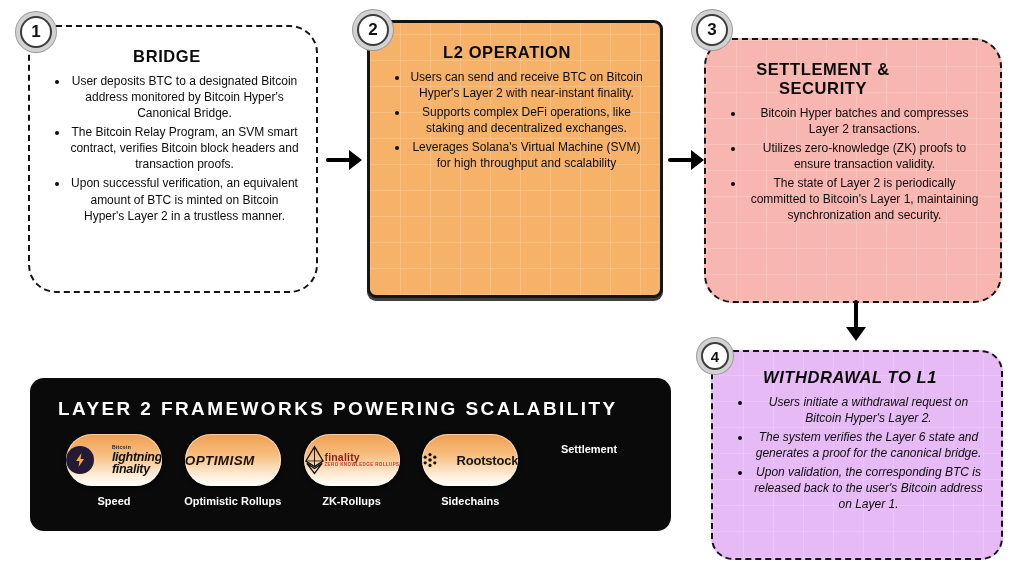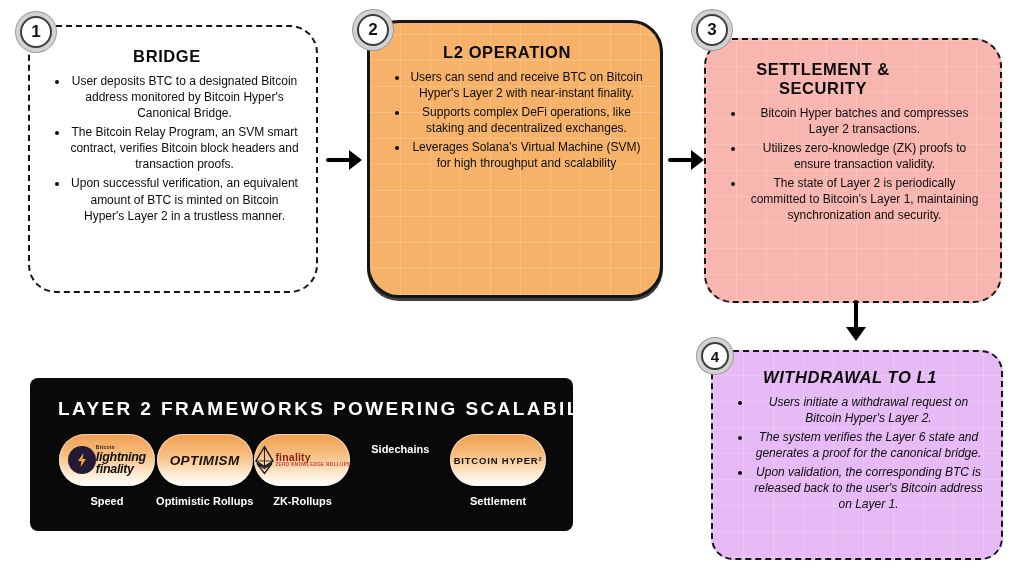--- a/index.html
+++ b/index.html
@@ -14,21 +14,21 @@
   }
   .card.dashed { border:2px dashed #141414; }
   .card.solid  { border:3px solid #141414; box-shadow:0 3px 0 rgba(0,0,0,.75); }
   .card .grid-tex {
     position:absolute; inset:0; border-radius:24px; pointer-events:none; opacity:.5;
     background-image:
       repeating-linear-gradient(0deg, rgba(255,255,255,.35) 0 1px, transparent 1px 26px),
       repeating-linear-gradient(90deg, rgba(255,255,255,.35) 0 1px, transparent 1px 30px);
   }
   #card-1 { left:28px;  top:25px;  width:290px; height:268px; background:var(--step1-bg); }
-  #card-2 { left:367px; top:20px;  width:296px; height:278px; background:var(--step2-bg); border-radius:32px; }
+  #card-2 { left:367px; top:20px;  width:296px; height:278px; background:var(--step2-bg); border-radius:9px; }
   #card-3 { left:704px; top:27px;  width:298px; height:265px; background:var(--step3-bg);margin-top:11px; }
   #card-4 { left:711px; top:350px; width:292px; height:210px; background:var(--step4-bg); border-radius:22px; padding-top:16px;font-style:italic; }
   .card h2 {
     position:relative; font-size:16.5px; font-weight:800; letter-spacing:.6px;
     color:#0a0a0a; text-transform:uppercase; line-height:1.15; margin-bottom:7px; max-width:230px;
   }
   .card ul { position:relative; list-style:disc outside; padding-left:17px; }
   .card li {
     font-size:12px; line-height:1.34; color:#0d0d0d; margin-bottom:3px;
   }
@@ -44,34 +44,34 @@
   #badge-2 { left:357px; top:14px; }
   #badge-3 { left:696px; top:14px; }
   #badge-4 { left:701px; top:342px; width:28px; height:28px; font-size:15px; }
   
   .arrow { position:absolute; z-index:2; }
   #arrow-1 { left:324px; top:146px; }
   #arrow-2 { left:666px; top:146px; }
   #arrow-3 { left:842px; top:298px; }
   
   .panel {
-    position:absolute; left:30px; top:378px; width:543px; height:153px;
-    background:var(--panel-bg); border-radius:8px; z-index:1; padding:20px 26px 0 28px;
+    position:absolute; left:30px; top:378px; width:641px; height:153px;
+    background:var(--panel-bg); border-radius:14px; z-index:1; padding:20px 26px 0 28px;
   }
   .panel h1 {
     color:#fff; font-size:19px; font-weight:800; letter-spacing:2.4px;
     text-transform:uppercase; white-space:nowrap;
   }
   .pill-row { display:flex; justify-content:space-between; margin-top:14px; }
   .fw-item { display:flex; flex-direction:column; align-items:center; width:112px; }
   .pill {
     width:96px; height:52px; border-radius:26px;
     background:linear-gradient(180deg,#ef9f51 0%,#f6bc7c 38%,#fdf0dd 82%,#ffffff 100%);
     box-shadow:0 2px 4px rgba(0,0,0,.55), inset 0 0 0 1px rgba(255,255,255,.5);
-    display:flex; align-items:center; justify-content:center; overflow:hidden;
+    display:flex; align-items:center; justify-content:space-between; overflow:hidden;
   }
   .fw-label { color:#fff; font-size:11px; font-weight:700; margin-top:9px; text-align:center; }
   
   .bolt-circle { width:28px; height:28px; border-radius:50%; background:#231a35;
     display:flex; align-items:center; justify-content:center; flex:none; }
   .ln-text { display:flex; flex-direction:column; line-height:1; }
   .ln-small { font-size:5px; font-weight:700; color:#1c1c1c; letter-spacing:.3px; margin-bottom:1px; }
   .ln-word  { font-size:12.5px; font-weight:800; font-style:italic; color:#101010; letter-spacing:-.3px; }
   
   .opt-text { font-size:13.5px; font-weight:800; font-style:italic; color:#1d1206; letter-spacing:.4px; }
@@ -183,26 +183,35 @@
           </svg>
           <span class="zk-text">
             <span class="zk-word">finality</span>
             <span class="zk-tag">ZERO KNOWLEDGE ROLLUPS</span>
           </span>
         </div>
         <div class="fw-label">ZK-Rollups</div>
       </div>
 
       <div class="fw-item">
+        <div class="pill">
+          <svg width="16" height="16" viewBox="0 0 16 16">
+            <circle cx="8" cy="8" r="1.8" fill="#151515"></circle>
+            <circle cx="8" cy="2.6" r="1.6" fill="#151515"></circle>
+            <circle cx="8" cy="13.4" r="1.6" fill="#151515"></circle>
+            <circle cx="3.2" cy="5.2" r="1.6" fill="#151515"></circle>
+            <circle cx="12.8" cy="5.2" r="1.6" fill="#151515"></circle>
+            <circle cx="3.2" cy="10.8" r="1.6" fill="#151515"></circle>
+            <circle cx="12.8" cy="10.8" r="1.6" fill="#151515"></circle>
+          </svg>
+          <span class="rsk-text">Rootstock</span>
+        </div>
         <div class="fw-label">Sidechains</div>
       </div>
 
       <div class="fw-item">
-        <div class="pill">
-          <span class="bh-text">BITCOIN HYPER²</span>
-        </div>
         <div class="fw-label">Settlement</div>
       </div>
 
     </div>
   </div>
 
 </div>
 
 </body></html>

